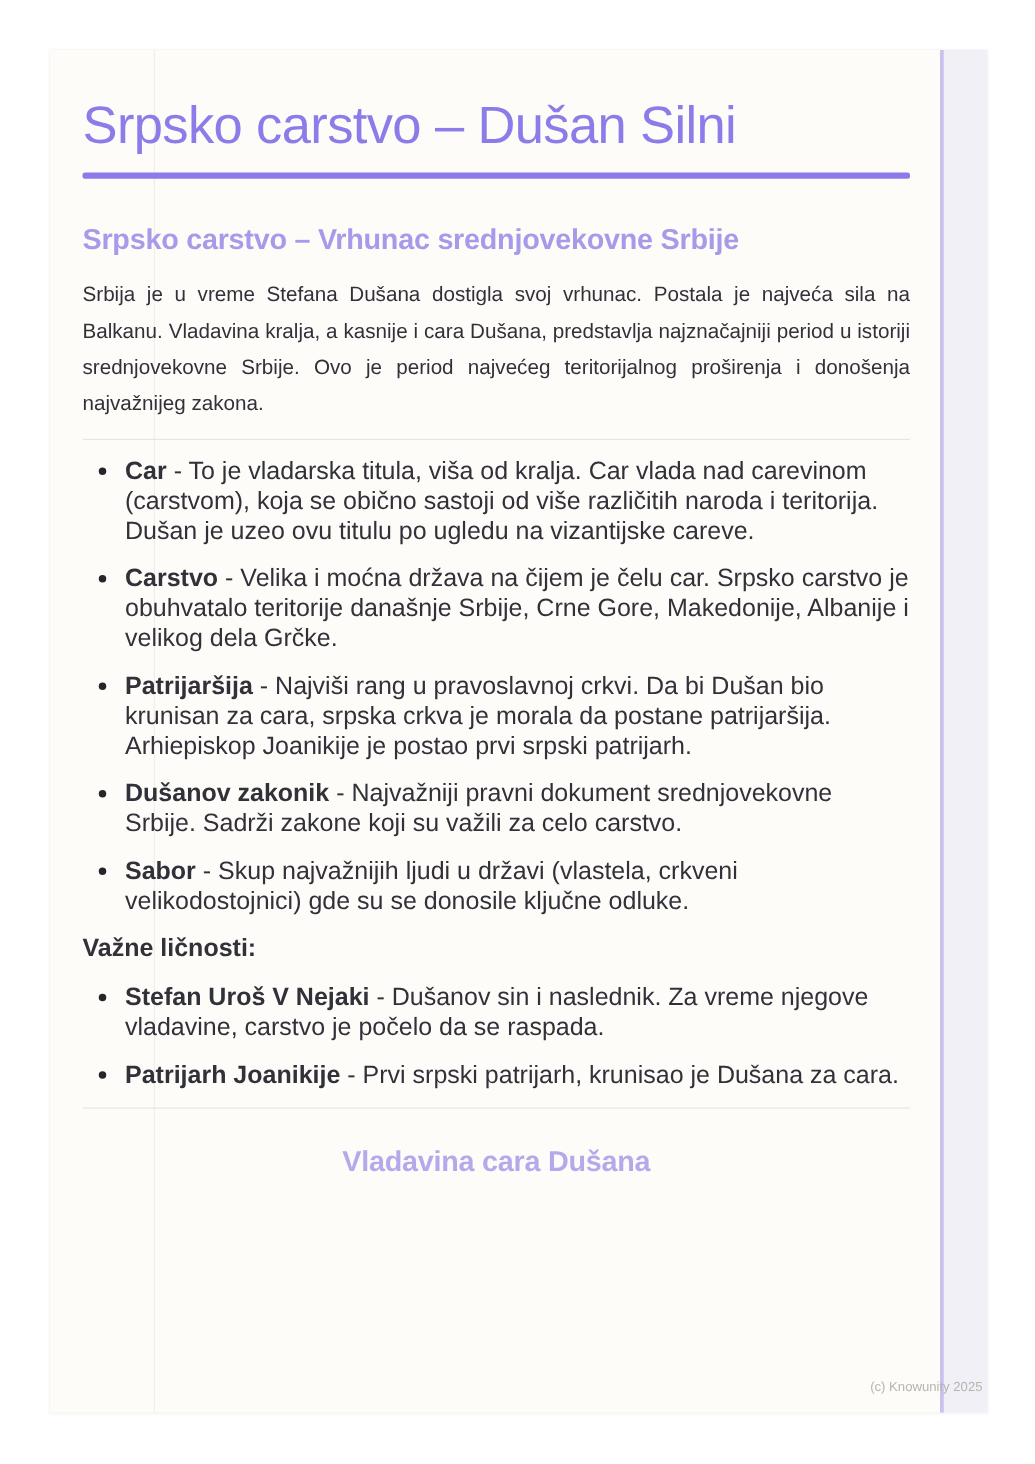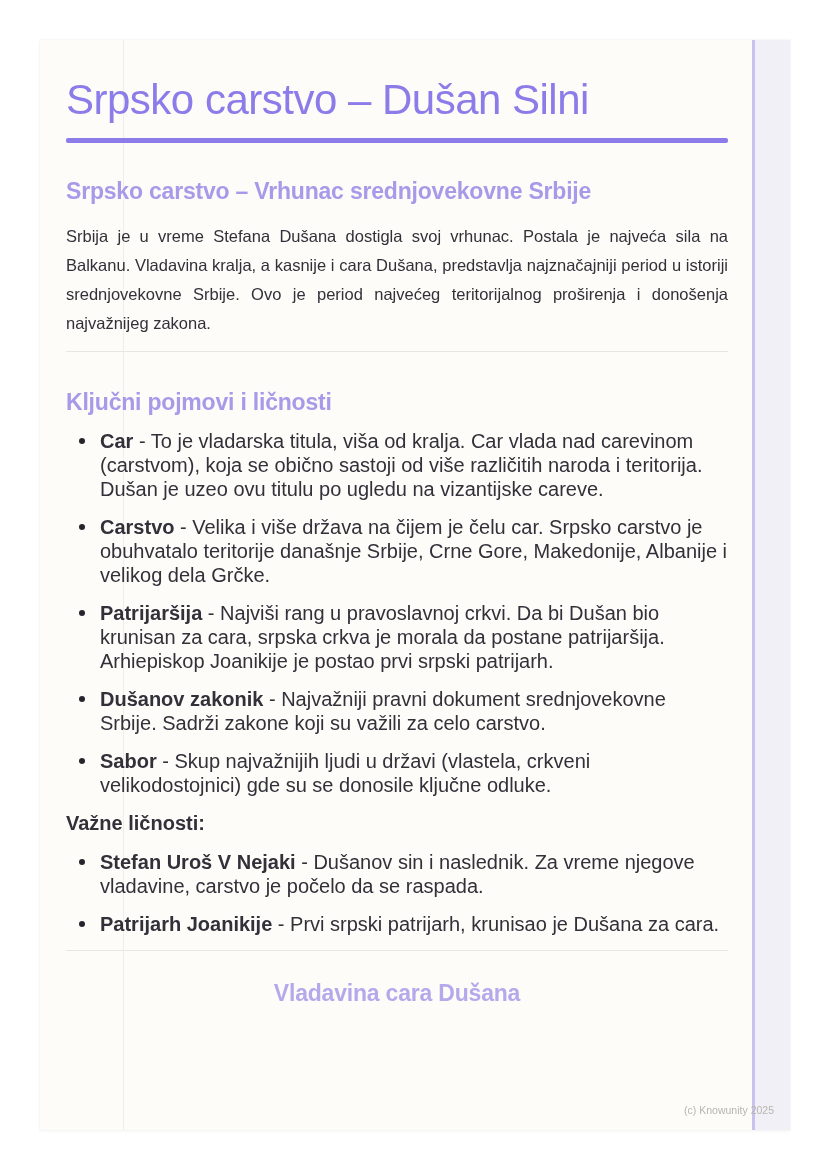--- a/index.html
+++ b/index.html
@@ -110,21 +110,21 @@
   p.subheading{
     margin-top:2px;
     font-size:20px;
     line-height:24px;
     font-weight:700;
     color:var(--body-text);
   }
   ul.term-list.persons{margin-top:15px;}
   .footer{
     position:absolute;
-    right:16px;bottom:14px;
+    right:4px;bottom:14px;
     z-index:2;
     font-size:10.5px;
     color:var(--footer-text);
   }
 </style>
 </head>
 <body>
 
 <div class="paper">
   <div class="fold-line"></div>
@@ -132,32 +132,31 @@
 
   <div class="content">
     <h1 class="doc-title">Srpsko carstvo – Dušan Silni</h1>
     <div class="title-rule"></div>
 
     <h2 class="section-heading first">Srpsko carstvo – Vrhunac srednjovekovne Srbije</h2>
     <p class="intro">Srbija je u vreme Stefana Dušana dostigla svoj vrhunac. Postala je najveća sila na Balkanu. Vladavina kralja, a kasnije i cara Dušana, predstavlja najznačajniji period u istoriji srednjovekovne Srbije. Ovo je period najvećeg teritorijalnog proširenja i donošenja najvažnijeg zakona.</p>
 
     <hr class="divider">
 
-    <h2 class="section-heading">Ključni pojmovi i ličnosti</h2>
 
     <ul class="term-list">
       <li>
         <span class="dot"></span>
         <b>Car</b>
         <span>- To je vladarska titula, viša od kralja. Car vlada nad carevinom (carstvom), koja se obično sastoji od više različitih naroda i teritorija. Dušan je uzeo ovu titulu po ugledu na vizantijske careve.</span>
       </li>
       <li>
         <span class="dot"></span>
         <b>Carstvo</b>
-        <span>- Velika i više država na čijem je čelu car. Srpsko carstvo je obuhvatalo teritorije današnje Srbije, Crne Gore, Makedonije, Albanije i velikog dela Grčke.</span>
+        <span>- Velika i moćna država na čijem je čelu car. Srpsko carstvo je obuhvatalo teritorije današnje Srbije, Crne Gore, Makedonije, Albanije i velikog dela Grčke.</span>
       </li>
       <li>
         <span class="dot"></span>
         <b>Patrijaršija</b>
         <span>- Najviši rang u pravoslavnoj crkvi. Da bi Dušan bio krunisan za cara, srpska crkva je morala da postane patrijaršija. Arhiepiskop Joanikije je postao prvi srpski patrijarh.</span>
       </li>
       <li>
         <span class="dot"></span>
         <b>Dušanov zakonik</b>
         <span>- Najvažniji pravni dokument srednjovekovne Srbije. Sadrži zakone koji su važili za celo carstvo.</span>

